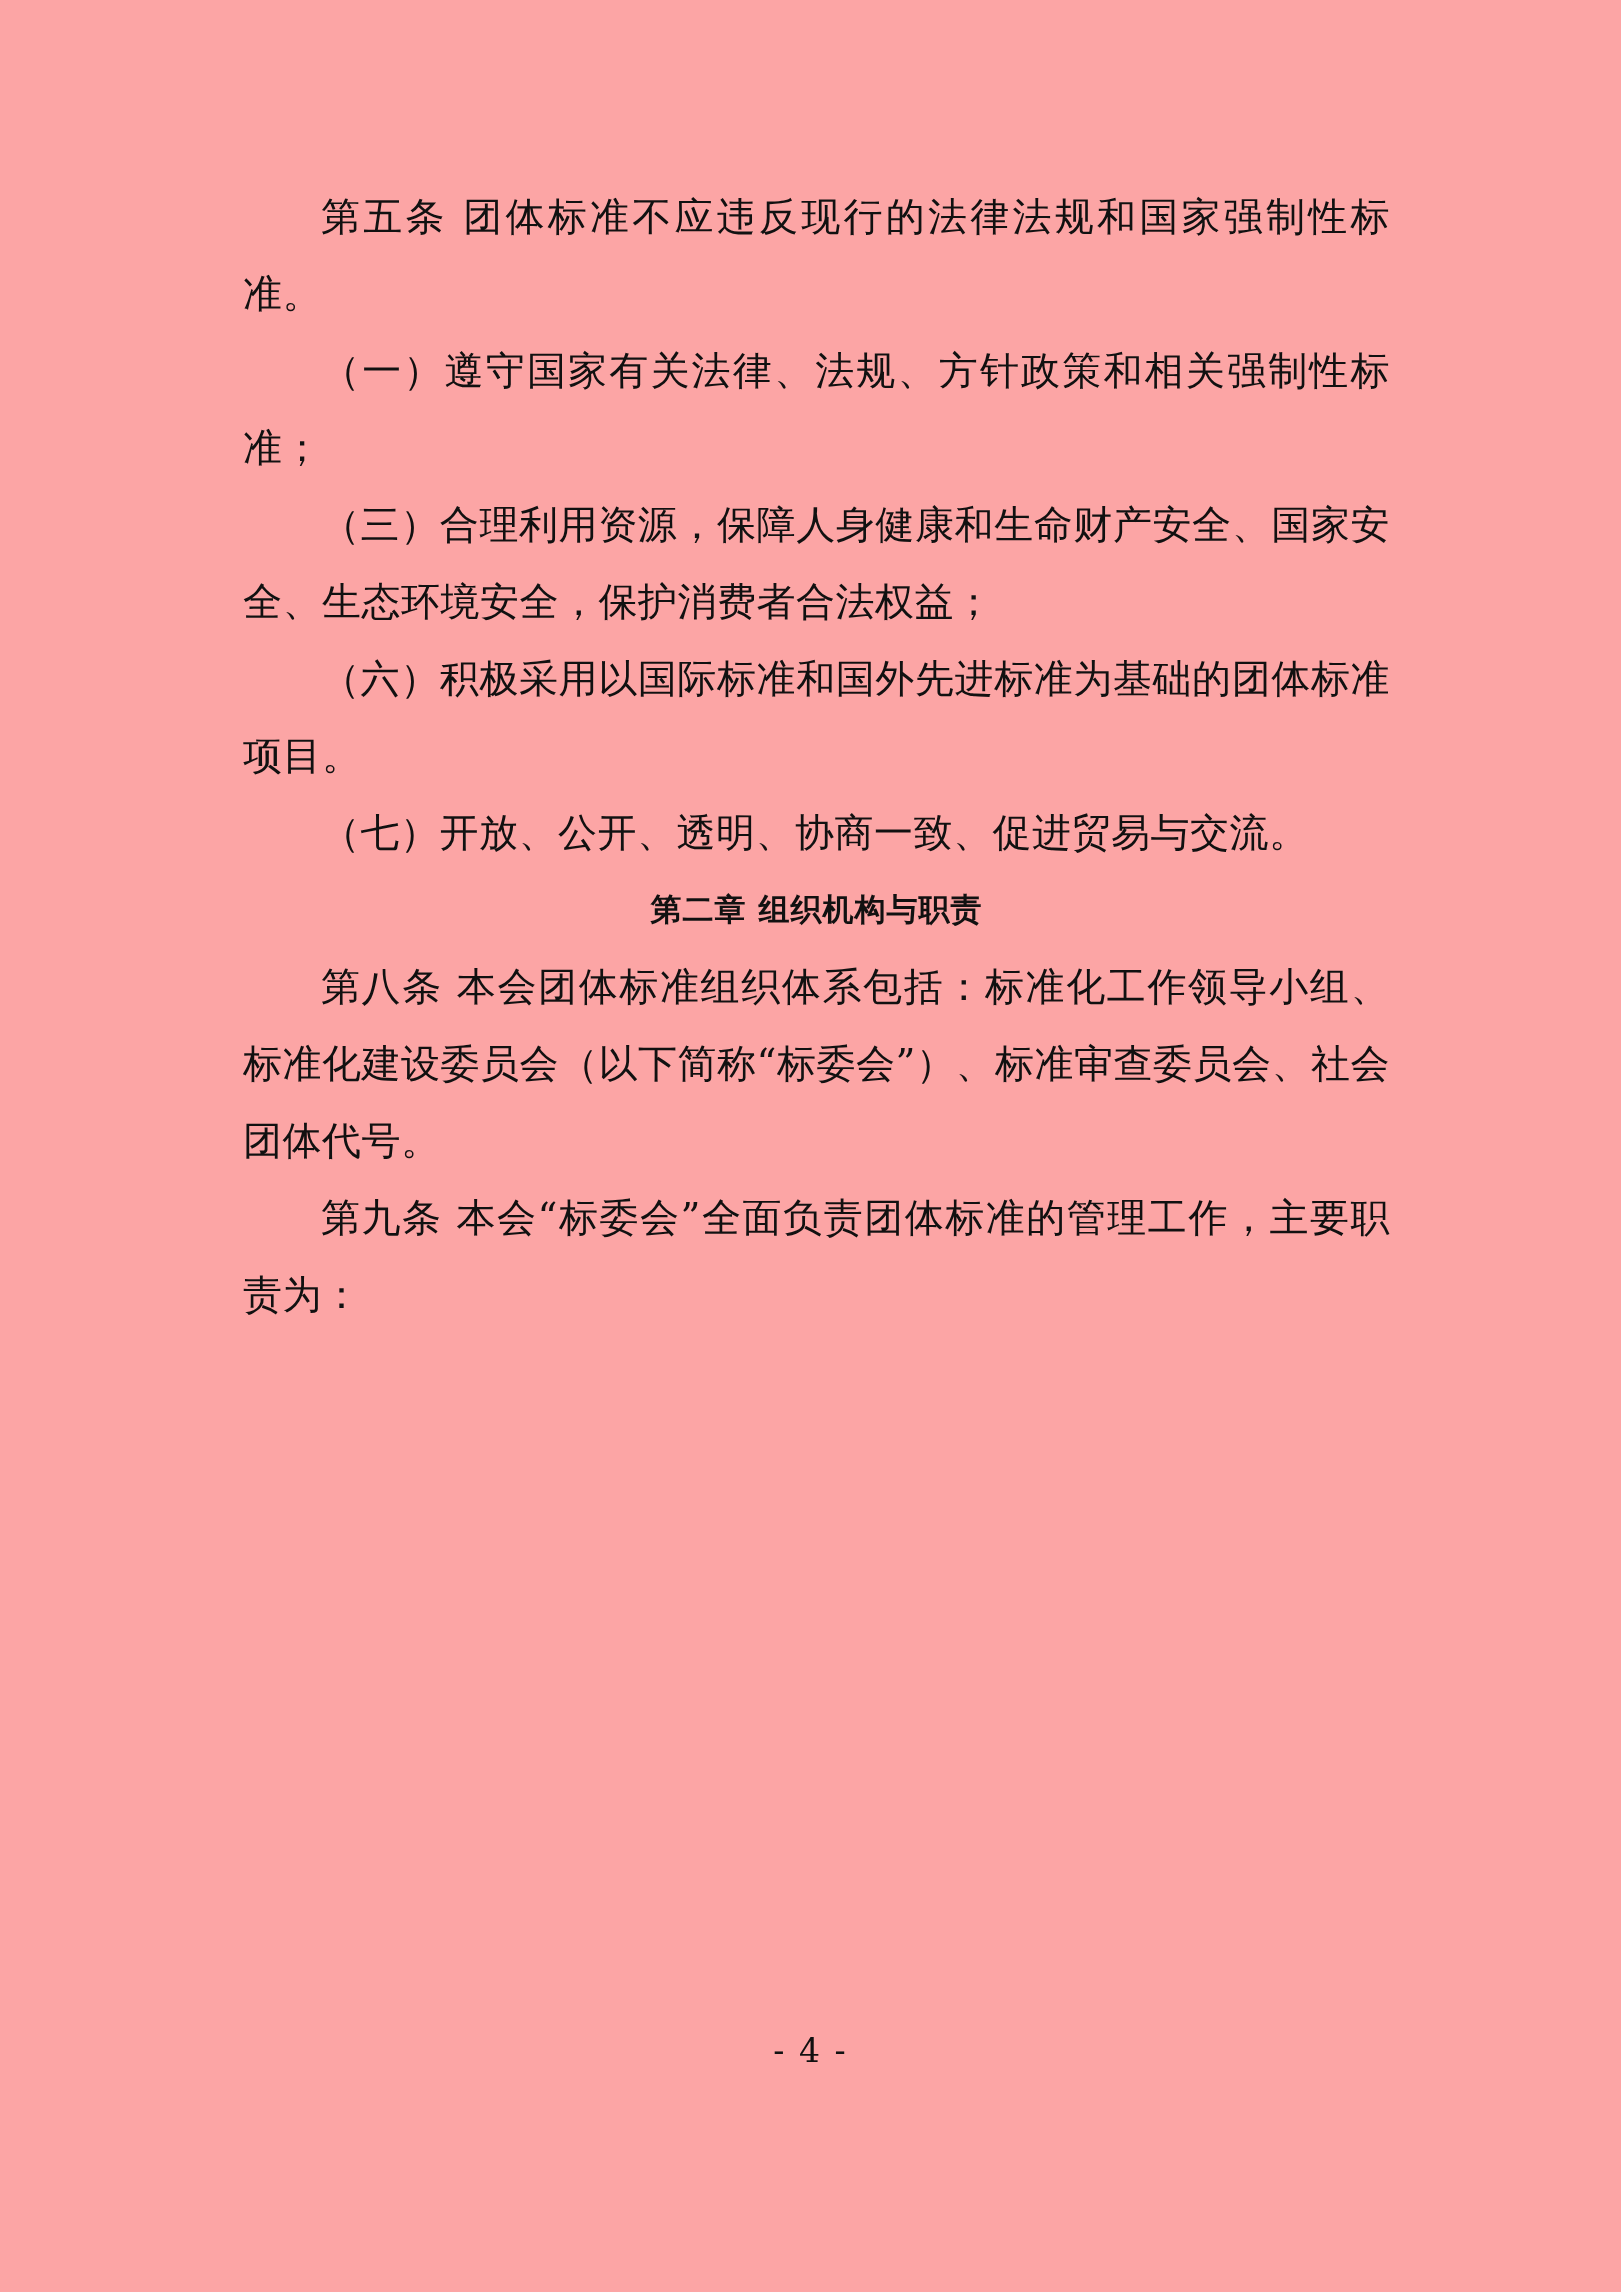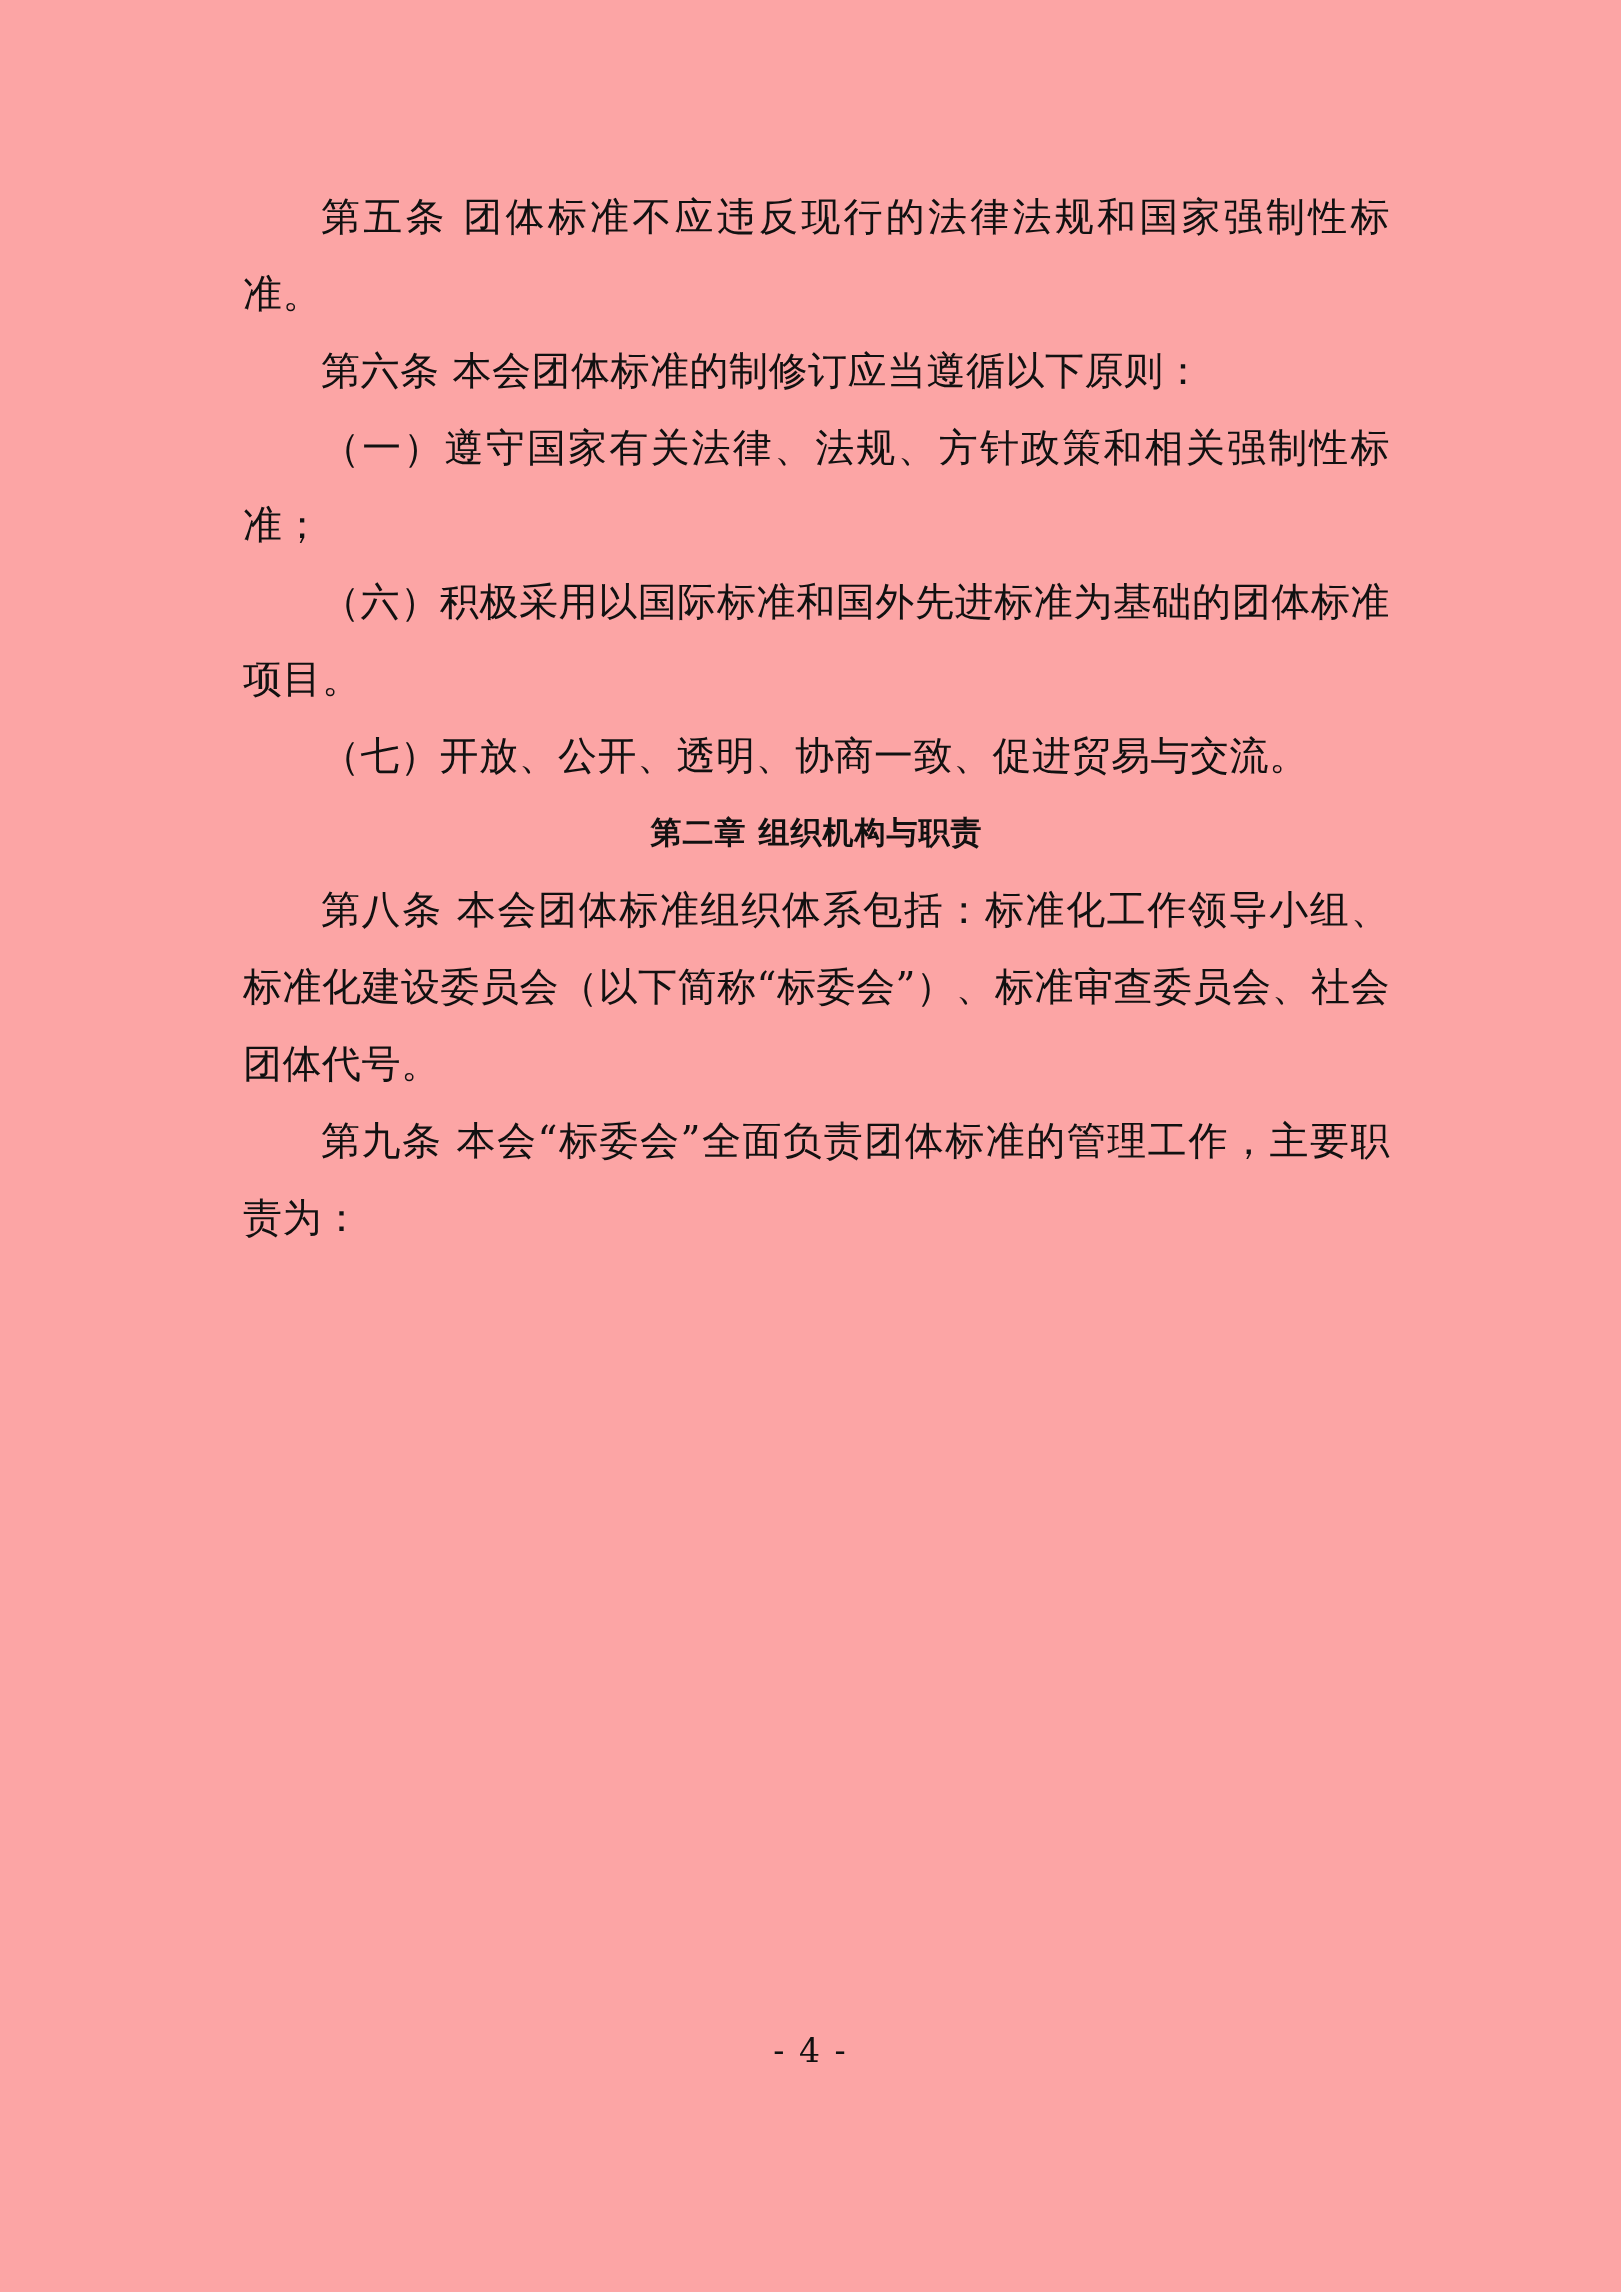--- a/index.html
+++ b/index.html
@@ -57,22 +57,22 @@
     letter-spacing: 2px;
   }
 </style>
 </head>
 <body>
 
 <div class="page">
   <div class="content">
 
     <p class="para indent">第五条 团体标准不应违反现行的法律法规和国家强制性标准。</p>
-    <p class="para indent">第六条 本会团体标准的制修订应当遵循以下原则：</p>
     <p class="para indent">（一）遵守国家有关法律、法规、方针政策和相关强制性标准；</p>
+    <p class="para indent">（三）合理利用资源，保障人身健康和生命财产安全、国家安全、生态环境安全，保护消费者合法权益；</p>
     <p class="para indent">（六）积极采用以国际标准和国外先进标准为基础的团体标准项目。</p>
     <p class="para indent">（七）开放、公开、透明、协商一致、促进贸易与交流。</p>
     <p class="chapter-title">第二章 组织机构与职责</p>
     <p class="para indent">第八条 本会团体标准组织体系包括：标准化工作领导小组、标准化建设委员会（以下简称“标委会”）、标准审查委员会、社会团体代号。</p>
     <p class="para indent">第九条 本会“标委会”全面负责团体标准的管理工作，主要职责为：</p>
 
   </div>
 
   <div class="pagenum">- 4 -</div>
 </div>

